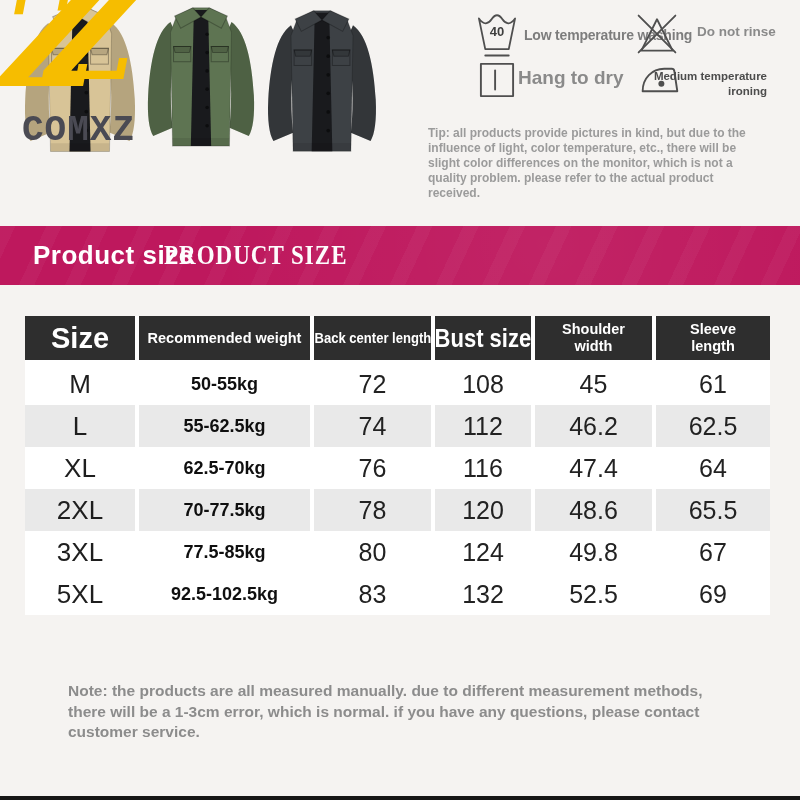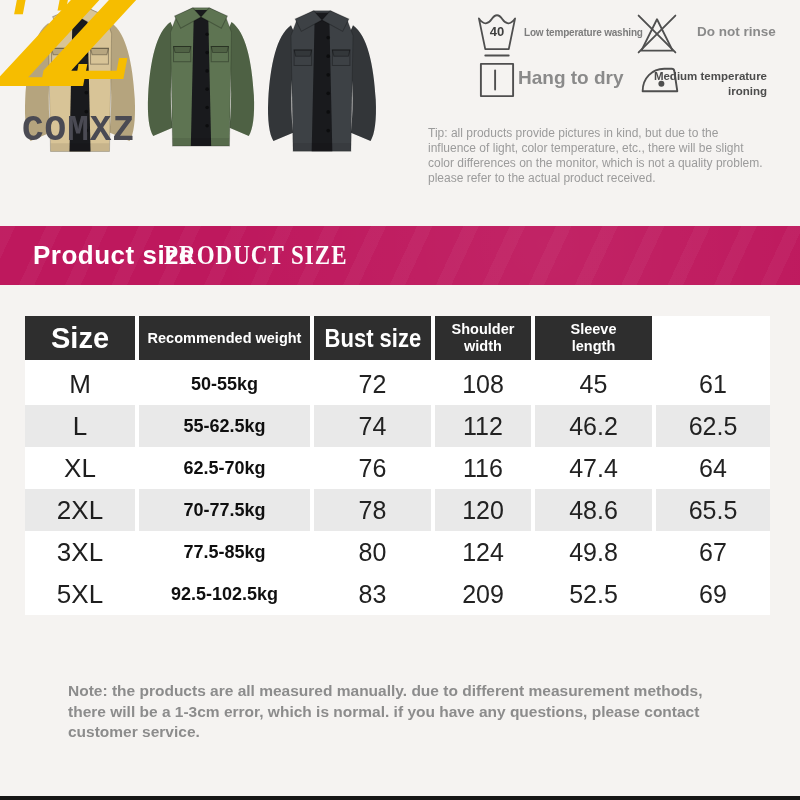--- a/index.html
+++ b/index.html
@@ -19,32 +19,32 @@
   .brand-name{position:absolute;left:22px;top:110px;z-index:6;font-family:Liberation Mono, monospace;
           font-weight:700;font-size:36px;letter-spacing:1px;color:#4a4a53;}
 
   
   .care-ic{position:absolute;}
   .care-ic svg{display:block;width:100%;height:100%;}
   .ic-stroke{stroke:#4f4f4f;stroke-width:2;fill:none;stroke-linecap:round;stroke-linejoin:round;}
   #ic-wash{left:476px;top:13px;width:42px;height:47px;}
   #ic-wash .temp{position:absolute;left:0;top:11px;width:100%;text-align:center;
                  font-size:13px;font-weight:700;color:#3f3f3f;}
-  #lbl-wash{position:absolute;left:524px;top:27px;font-size:10px;font-weight:700;
+  #lbl-wash{position:absolute;left:524px;top:27px;font-size:14px;font-weight:700;
             letter-spacing:-0.2px;color:#7d7d7d;}
   #ic-rinse{left:634px;top:11px;width:46px;height:46px;}
   #lbl-rinse{position:absolute;left:697px;top:24px;font-size:13.5px;font-weight:700;color:#8a8a8a;}
   #ic-hang{left:479px;top:62px;width:36px;height:36px;}
   #lbl-hang{position:absolute;left:518px;top:67px;font-size:19px;font-weight:700;color:#8a8a8a;}
   #ic-iron{left:637px;top:62px;width:45px;height:36px;}
   #lbl-iron{position:absolute;right:33px;top:69px;width:120px;text-align:right;
             font-size:11.5px;font-weight:700;color:#4c4c4c;line-height:1.3;}
 
   
-  .tip{position:absolute;left:428px;top:126px;width:340px;font-size:12px;font-weight:400;
+  .tip{position:absolute;left:428px;top:126px;width:340px;font-size:12px;font-weight:700;
        color:#9b9b9b;line-height:1.25;}
 
   
   .banner{position:absolute;left:0;top:226px;width:800px;height:59px;background:#be185d;overflow:hidden;}
   .banner::before{content:"";position:absolute;inset:0;
       background:repeating-linear-gradient(115deg,rgba(255,255,255,0.035) 0 14px,rgba(0,0,0,0) 14px 42px),
                  radial-gradient(circle at 68% 30%,rgba(255,255,255,0.05),rgba(0,0,0,0) 60%);}
   .banner-title{position:absolute;left:33px;top:50%;transform:translateY(-52%);
       color:#ffffff;font-size:26px;font-weight:700;letter-spacing:0.5px;}
   .banner-sub{position:absolute;left:164px;top:50%;transform:translateY(-50%) scaleY(1.18);
@@ -169,20 +169,23 @@
 
   <div class="size-table">
     <div class="t-row t-head">
       <div class="cell">
           <span class="hdr-big">Size</span>
         </div>
       <div class="cell">
           <span class="hdr-sm">Recommended weight</span>
         </div>
       <div class="cell">
+          <span class="hdr-sm hdr-nowrap">Back center length</span>
+        </div>
+      <div class="cell">
           <span class="hdr-bust">Bust size</span>
         </div>
       <div class="cell">
           <span class="hdr-sm hdr-wrap">Shoulder width</span>
         </div>
       <div class="cell">
           <span class="hdr-sm hdr-wrap">Sleeve length</span>
         </div>
     </div>
     <div class="t-body">
@@ -223,21 +226,21 @@
         <div class="cell wt">77.5-85kg</div>
         <div class="cell num">80</div>
         <div class="cell num">124</div>
         <div class="cell num">49.8</div>
         <div class="cell num">67</div>
       </div>
       <div class="t-row">
         <div class="cell sz">5XL</div>
         <div class="cell wt">92.5-102.5kg</div>
         <div class="cell num">83</div>
-        <div class="cell num">209</div>
+        <div class="cell num">132</div>
         <div class="cell num">52.5</div>
         <div class="cell num">69</div>
       </div>
     </div>
   </div>
 
   <div class="note">Note: the products are all measured manually. due to different measurement methods, there will be a 1-3cm error, which is normal. if you have any questions, please contact customer service.</div>
 
   <div class="bottom-bar"></div>
 </div>

